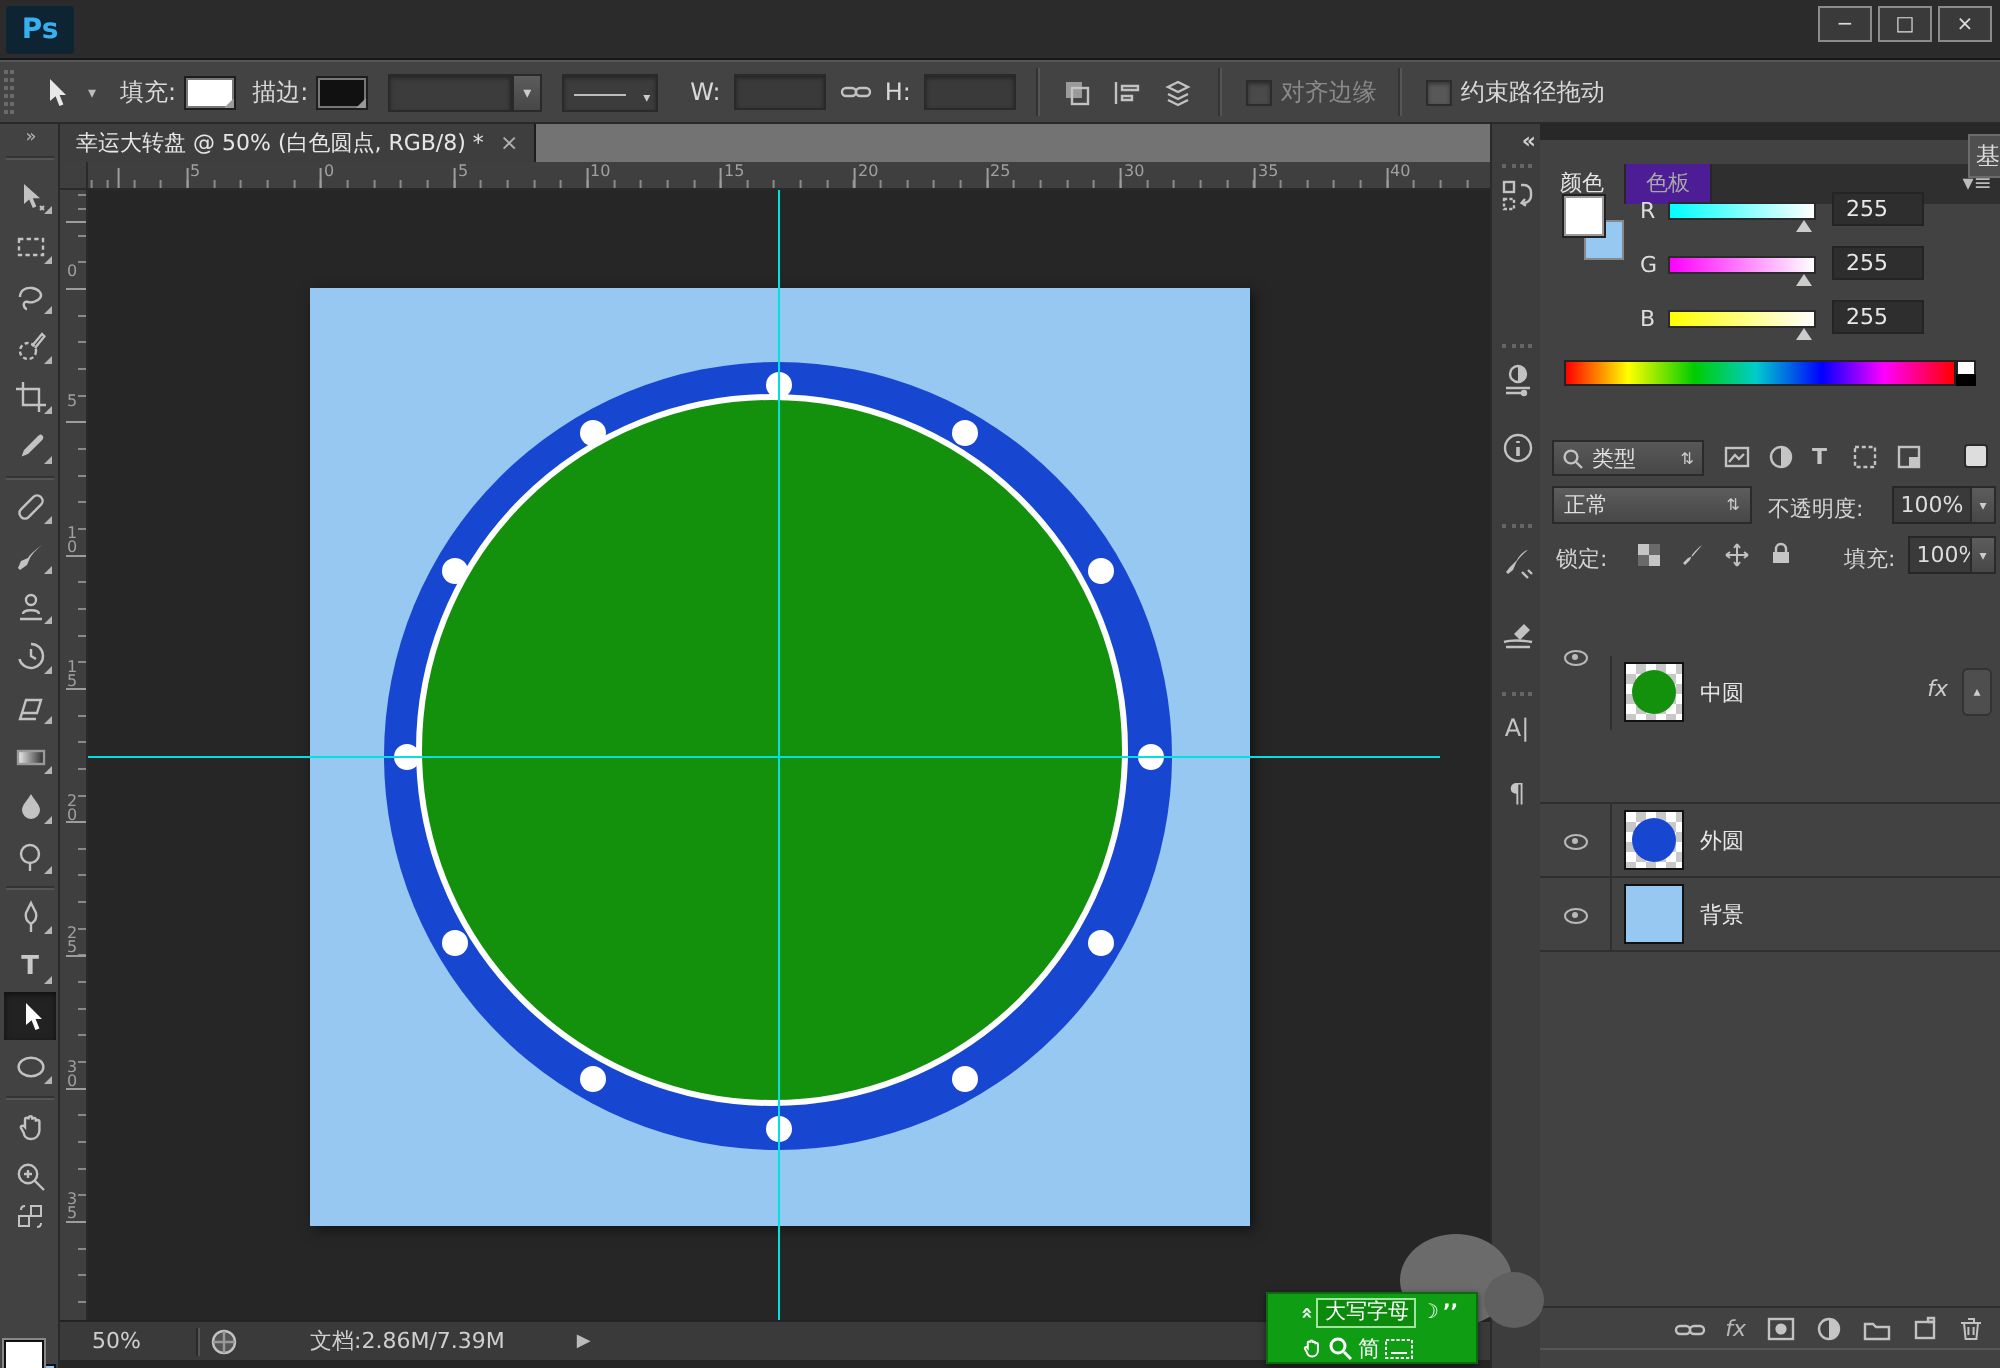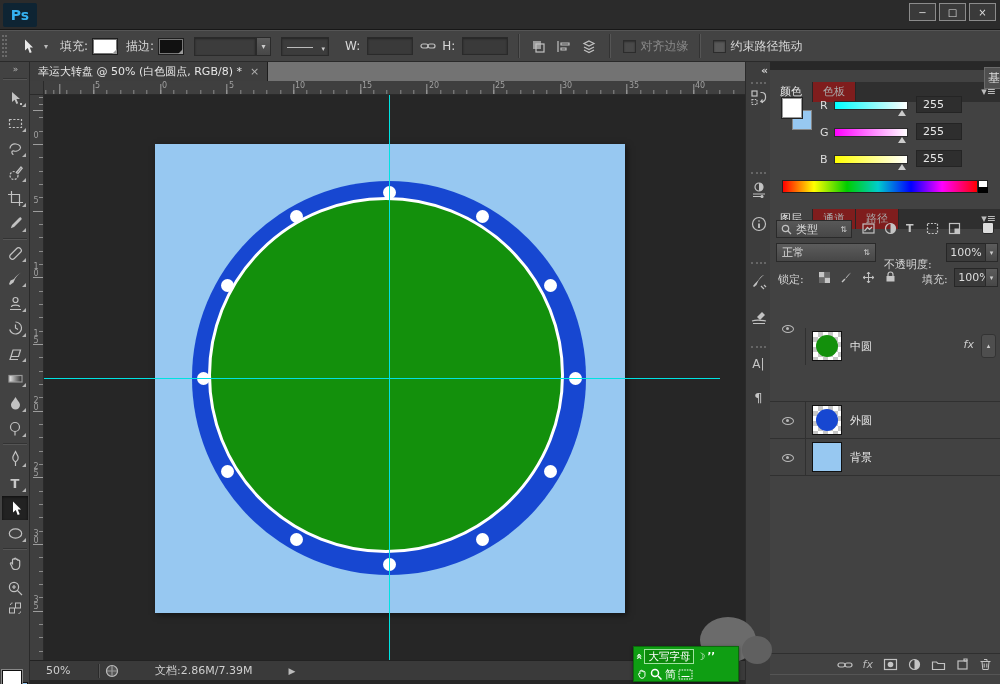--- a/index.html
+++ b/index.html
@@ -78,21 +78,21 @@
   .statplay{margin-left:36px;font-size:9px;color:#bbb;}
   
   .strip{left:745px;top:62px;width:25px;height:622px;background:#3d3d3d;border-left:1px solid #2a2a2a;}
   .strip .sic{position:absolute;left:3px;width:19px;height:19px;display:flex;align-items:center;justify-content:center;color:#c5c5c5;}
   .sgrip{position:absolute;left:5px;width:15px;height:3px;border-top:2px dotted #666;}
   .collapsetag{position:absolute;right:2px;top:2px;color:#cfcfcf;font-size:11px;font-weight:bold;}
   
   .rightcol{left:770px;top:62px;width:230px;height:622px;background:#282828;}
   .panel{position:absolute;left:0;width:230px;background:#424242;}
   .ptabs{position:absolute;left:0;top:0;width:230px;height:20px;background:#2f2f2f;display:flex;font-size:11px;margin-top:12px;}
-  .ptab{padding:0 10px;line-height:20px;color:#a8a8a8;background:#7f1d1d;border-right:1px solid #262626;}
+  .ptab{padding:0 10px;line-height:20px;color:#a8a8a8;background:#4c1d95;border-right:1px solid #262626;}
   .ptab.on{background:#424242;color:#e4e4e4;}
   .pmenu{position:absolute;right:4px;top:3px;color:#bbb;font-size:11px;}
   .colorpanel{top:8px;height:127px;}
   .cswB{position:absolute;left:22px;top:40px;width:20px;height:20px;border:1px solid #888;}
   .cswF{position:absolute;left:12px;top:28px;width:20px;height:20px;background:#fff;border:1px solid #999;box-shadow:0 0 0 1px #222;}
   .chrow{position:absolute;left:0;width:230px;height:16px;}
   .chlabel{position:absolute;left:50px;top:1px;font-size:11px;color:#ddd;}
   .chbar{position:absolute;left:64px;top:3px;width:74px;height:9px;border:1px solid #2a2a2a;}
   .chtri{position:absolute;left:128px;top:12px;width:0;height:0;border-left:4px solid transparent;border-right:4px solid transparent;border-bottom:6px solid #ccc;}
   .chval{position:absolute;left:146px;top:-2px;width:46px;height:17px;background:#2e2e2e;border:1px solid #242424;
@@ -129,21 +129,21 @@
            display:flex;align-items:center;justify-content:center;font-size:7px;color:#ccc;}
   .subrow{position:absolute;left:0;width:230px;height:18px;font-size:10.5px;color:#d0d0d0;}
   .eyemini{position:relative;width:12px;height:8px;}
   .eyemini::before{content:"";position:absolute;inset:0;border:1px solid #b8b8b8;border-radius:50%;}
   .eyemini::after{content:"";position:absolute;left:4px;top:2px;width:3px;height:3px;background:#b8b8b8;border-radius:50%;}
   .lfooter{position:absolute;left:0;top:456px;width:230px;height:22px;border-top:1px solid #2f2f2f;box-shadow:0 -1px 0 #555 inset;
            display:flex;align-items:center;justify-content:flex-end;gap:10px;padding-right:8px;}
   .lfooter .fi{display:flex;align-items:center;justify-content:center;color:#b8b8b8;font-size:11px;}
   
   .ime{left:633px;top:646px;width:106px;height:36px;background:var(--ime);border:1px solid #0b6b0b;z-index:30;box-shadow:0 1px 3px rgba(0,0,0,.5);}
-  .imerow{position:absolute;left:0;width:106px;height:18px;display:flex;align-items:center;gap:2px;padding:0 2px;color:#fff;}
+  .imerow{position:absolute;left:0;width:106px;height:18px;display:flex;align-items:center;gap:2px;padding:0 16px;color:#fff;}
   .imechip{background:#0c8a0c;border:1px solid #9fe49f;font-size:10.5px;line-height:13px;padding:0 3px;color:#fff;white-space:nowrap;}
   .imebtn{font-size:10px;color:#fff;display:flex;align-items:center;justify-content:center;}
   .knob1{left:700px;top:617px;width:56px;height:46px;background:#6b6b6b;border-radius:50%;z-index:20;}
   .knob2{left:742px;top:636px;width:30px;height:28px;background:#606060;border-radius:50%;z-index:20;}
 </style>
 </head>
 <body>
 
 <div class="app" style="--doc-bg: #97c8f1; --ring: #1747d1; --green: #13900c; --dot: #ffffff; --guide: #00e2e2; --ime: #0f9e13;">
 
@@ -478,26 +478,20 @@
         <div class="chbar" style="background:linear-gradient(90deg,#ffff00,#ffffff)"></div>
         <div class="chtri"></div>
         <div class="chval">255</div>
       </div>
       <div class="spectrum"></div>
       <div class="specwhite"></div>
       <div class="specblack"></div>
     </div>
 
     <div class="panel layerspanel">
-      <div class="ptabs">
-        <div class="ptab on">图层</div>
-        <div class="ptab">通道</div>
-        <div class="ptab">路径</div>
-        <div class="pmenu">▾≡</div>
-      </div>
 
       <div class="lrow" style="top:20px;height:24px">
         <div class="filterbox">
           <svg class="ic" width="11" height="11" viewBox="0 0 11 11">
               <circle cx="4.5" cy="4.5" r="3.2"></circle>
               <path d="M7 7l3 3"></path>
             </svg>
           <span>类型</span>
           <span style="margin-left:auto;font-size:8px;color:#ccc">⇅</span>
         </div>
@@ -526,21 +520,21 @@
             </svg>
           </span>
         <div class="ftoggle"></div>
       </div>
 
       <div class="lrow" style="top:44px;height:26px">
         <div class="blenddrop">
           <span>正常</span>
           <span style="font-size:8px;color:#ccc">⇅</span>
         </div>
-        <span class="plabel" style="left:114px;top:16px">不透明度:</span>
+        <span class="plabel" style="left:114px;top:6px">不透明度:</span>
         <div class="pvalbox" style="left:176px">100%</div>
         <div class="pvalcaret" style="left:215px">▾</div>
       </div>
 
       <div class="lrow" style="top:70px;height:24px">
         <span class="plabel" style="left:8px;top:5px">锁定:</span>
         <span class="fico" style="left:48px;top:4px"><svg width="13" height="13" viewBox="0 0 13 13">
               <rect x="1" y="1" width="5.5" height="5.5" fill="#c5c5c5"></rect>
               <rect x="6.5" y="6.5" width="5.5" height="5.5" fill="#c5c5c5"></rect>
               <rect x="1" y="6.5" width="5.5" height="5.5" fill="#6a6a6a"></rect>

